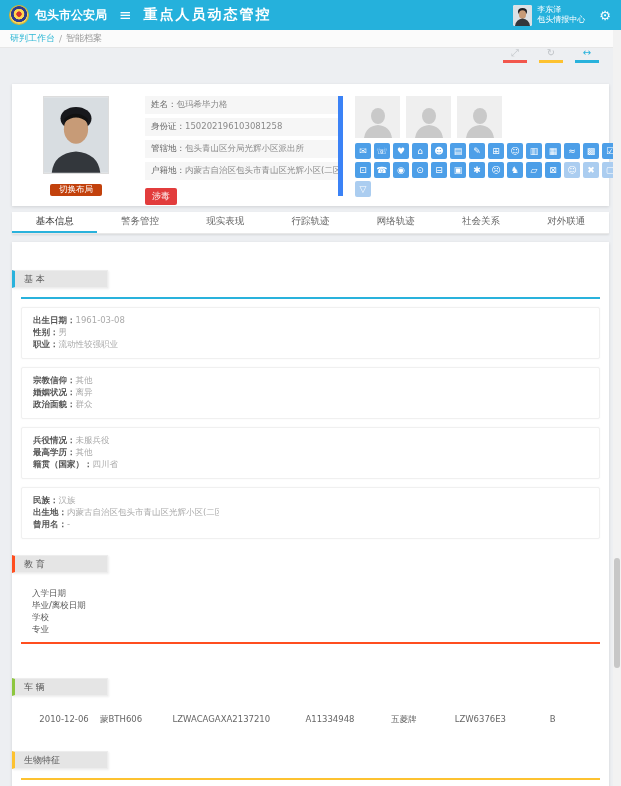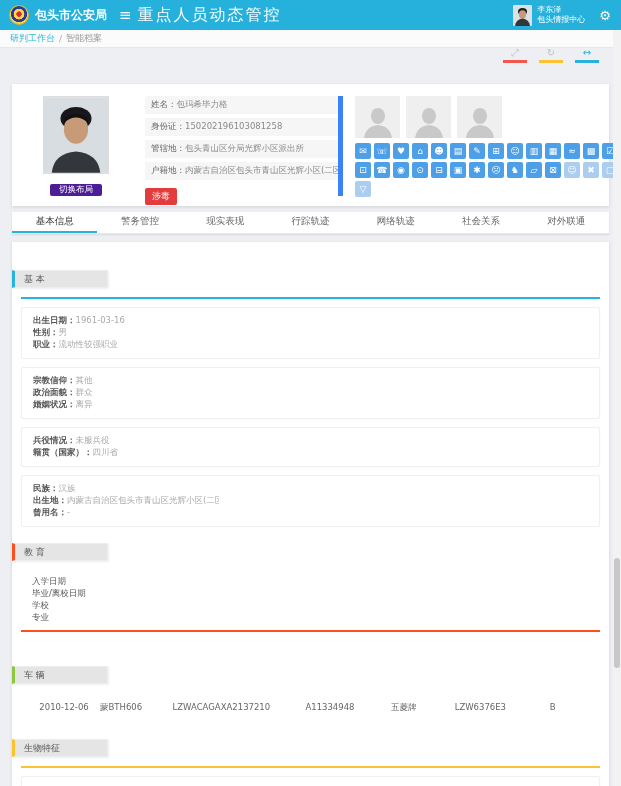--- a/index.html
+++ b/index.html
@@ -6,21 +6,21 @@
   html,body { width:621px; height:786px; overflow:hidden; background:#edeff2;
               font-family:"DejaVu Sans","Liberation Sans",sans-serif; }
 
   
   .topbar { height:30px; background:#25b1dc; display:flex; align-items:center; padding:0 10px; color:#fff; }
   .badge-logo { width:18px; height:18px; border-radius:50%; flex:none;
     background:radial-gradient(circle at 50% 45%, #d32f2f 0 18%, #ffd54f 22% 38%, #2e3a8c 42% 58%, #ffd54f 62% 100%);
     box-shadow:0 0 0 1px #e6b321; }
   .org { font-size:12px; font-weight:bold; margin-left:7px; }
   .menu-glyph { font-size:15px; margin-left:12px; cursor:pointer; }
-  .app-title { font-size:16px; font-weight:normal; margin-left:6px; letter-spacing:2px; }
+  .app-title { font-size:14px; font-weight:bold; margin-left:12px; letter-spacing:2px; }
   .tb-spacer { flex:1; }
   .user { display:flex; align-items:center; }
   .user-avatar { width:19px; height:21px; border-radius:2px; overflow:hidden; background:#fff; flex:none; }
   .user-meta { font-size:8px; line-height:1.25; margin-left:5px; }
   .gear-glyph { font-size:13px; margin-left:14px; cursor:pointer; }
 
   
   .breadcrumb { height:18px; background:#fbfbfb; border-bottom:1px solid #e7e7e7;
     display:flex; align-items:center; padding-left:10px; font-size:9px; }
   .bc-link { color:#2db7d5; cursor:pointer; }
@@ -34,21 +34,21 @@
   .pctrl.blue .pc-ico { color:#29b2dc; }
   .pctrl .pc-bar { width:24px; height:3px; margin-top:2px; background:var(--c); }
 
   main { padding:0 12px; }
   .card { background:#fff; box-shadow:0 1px 3px rgba(0,0,0,.12); }
 
   
   .profile-card { margin-top:36px; padding:12px 10px 10px 24px; display:flex; height:122px; }
   .photo-col { width:80px; flex:none; text-align:center; }
   .photo { width:66px; height:78px; border:1px solid #ddd; display:inline-block; }
-  .switch-btn { margin-top:5px; background:#4c1d95; color:#fff; border:none; font-size:8.5px;
+  .switch-btn { margin-top:5px; background:#c2410c; color:#fff; border:none; font-size:8.5px;
     padding:0 9px; border-radius:2px; cursor:pointer; font-family:inherit; }
   .fields-col { width:198px; flex:none; margin-left:29px; border-right:5px solid #3b82f6; }
   .pfield { background:#f6f6f6; margin-bottom:4px; padding:3px 6px; font-size:8.5px;
     white-space:nowrap; overflow:hidden; }
   .plabel { color:#666; }
   .pvalue { color:#8a8a8a; }
   .drug-badge { display:inline-block; background:#e23c3c; color:#fff; font-size:9px;
     padding:2px 7px; border-radius:2px; margin-top:1px; }
   .right-col { flex:1; margin-left:12px; }
   .assoc-row { display:flex; gap:6px; }
@@ -276,49 +276,52 @@
   <section class="card content-card">
 
     <div class="section" style="--c: #29b2dc;">
       <div class="sec-label"><span>基  本</span></div>
       <div class="sec-body topline">
 
       <div class="frow cols3">
             <div>
 
             <div class="fcell">
-                  <span class="flabel">出生日期：</span><span class="fvalue">1961-03-16</span>
+                  <span class="flabel">出生日期：</span><span class="fvalue">1961-03-08</span>
                 </div>
               <div class="fcell">
                   <span class="flabel">性别：</span><span class="fvalue">男</span>
                 </div>
               <div class="fcell">
                   <span class="flabel">职业：</span><span class="fvalue">流动性较强职业</span>
                 </div>
             </div>
           </div>
           <div class="frow cols3">
             <div>
 
             <div class="fcell">
                   <span class="flabel">宗教信仰：</span><span class="fvalue">其他</span>
                 </div>
               <div class="fcell">
+                  <span class="flabel">婚姻状况：</span><span class="fvalue">离异</span>
+                </div>
+              <div class="fcell">
                   <span class="flabel">政治面貌：</span><span class="fvalue">群众</span>
-                </div>
-              <div class="fcell">
-                  <span class="flabel">婚姻状况：</span><span class="fvalue">离异</span>
                 </div>
             </div>
           </div>
           <div class="frow cols3">
             <div>
 
             <div class="fcell">
                   <span class="flabel">兵役情况：</span><span class="fvalue">未服兵役</span>
+                </div>
+              <div class="fcell">
+                  <span class="flabel">最高学历：</span><span class="fvalue">其他</span>
                 </div>
               <div class="fcell">
                   <span class="flabel">籍贯（国家）：</span><span class="fvalue">四川省</span>
                 </div>
             </div>
           </div>
           <div class="frow cols3">
             <div>
 
             <div class="fcell">

